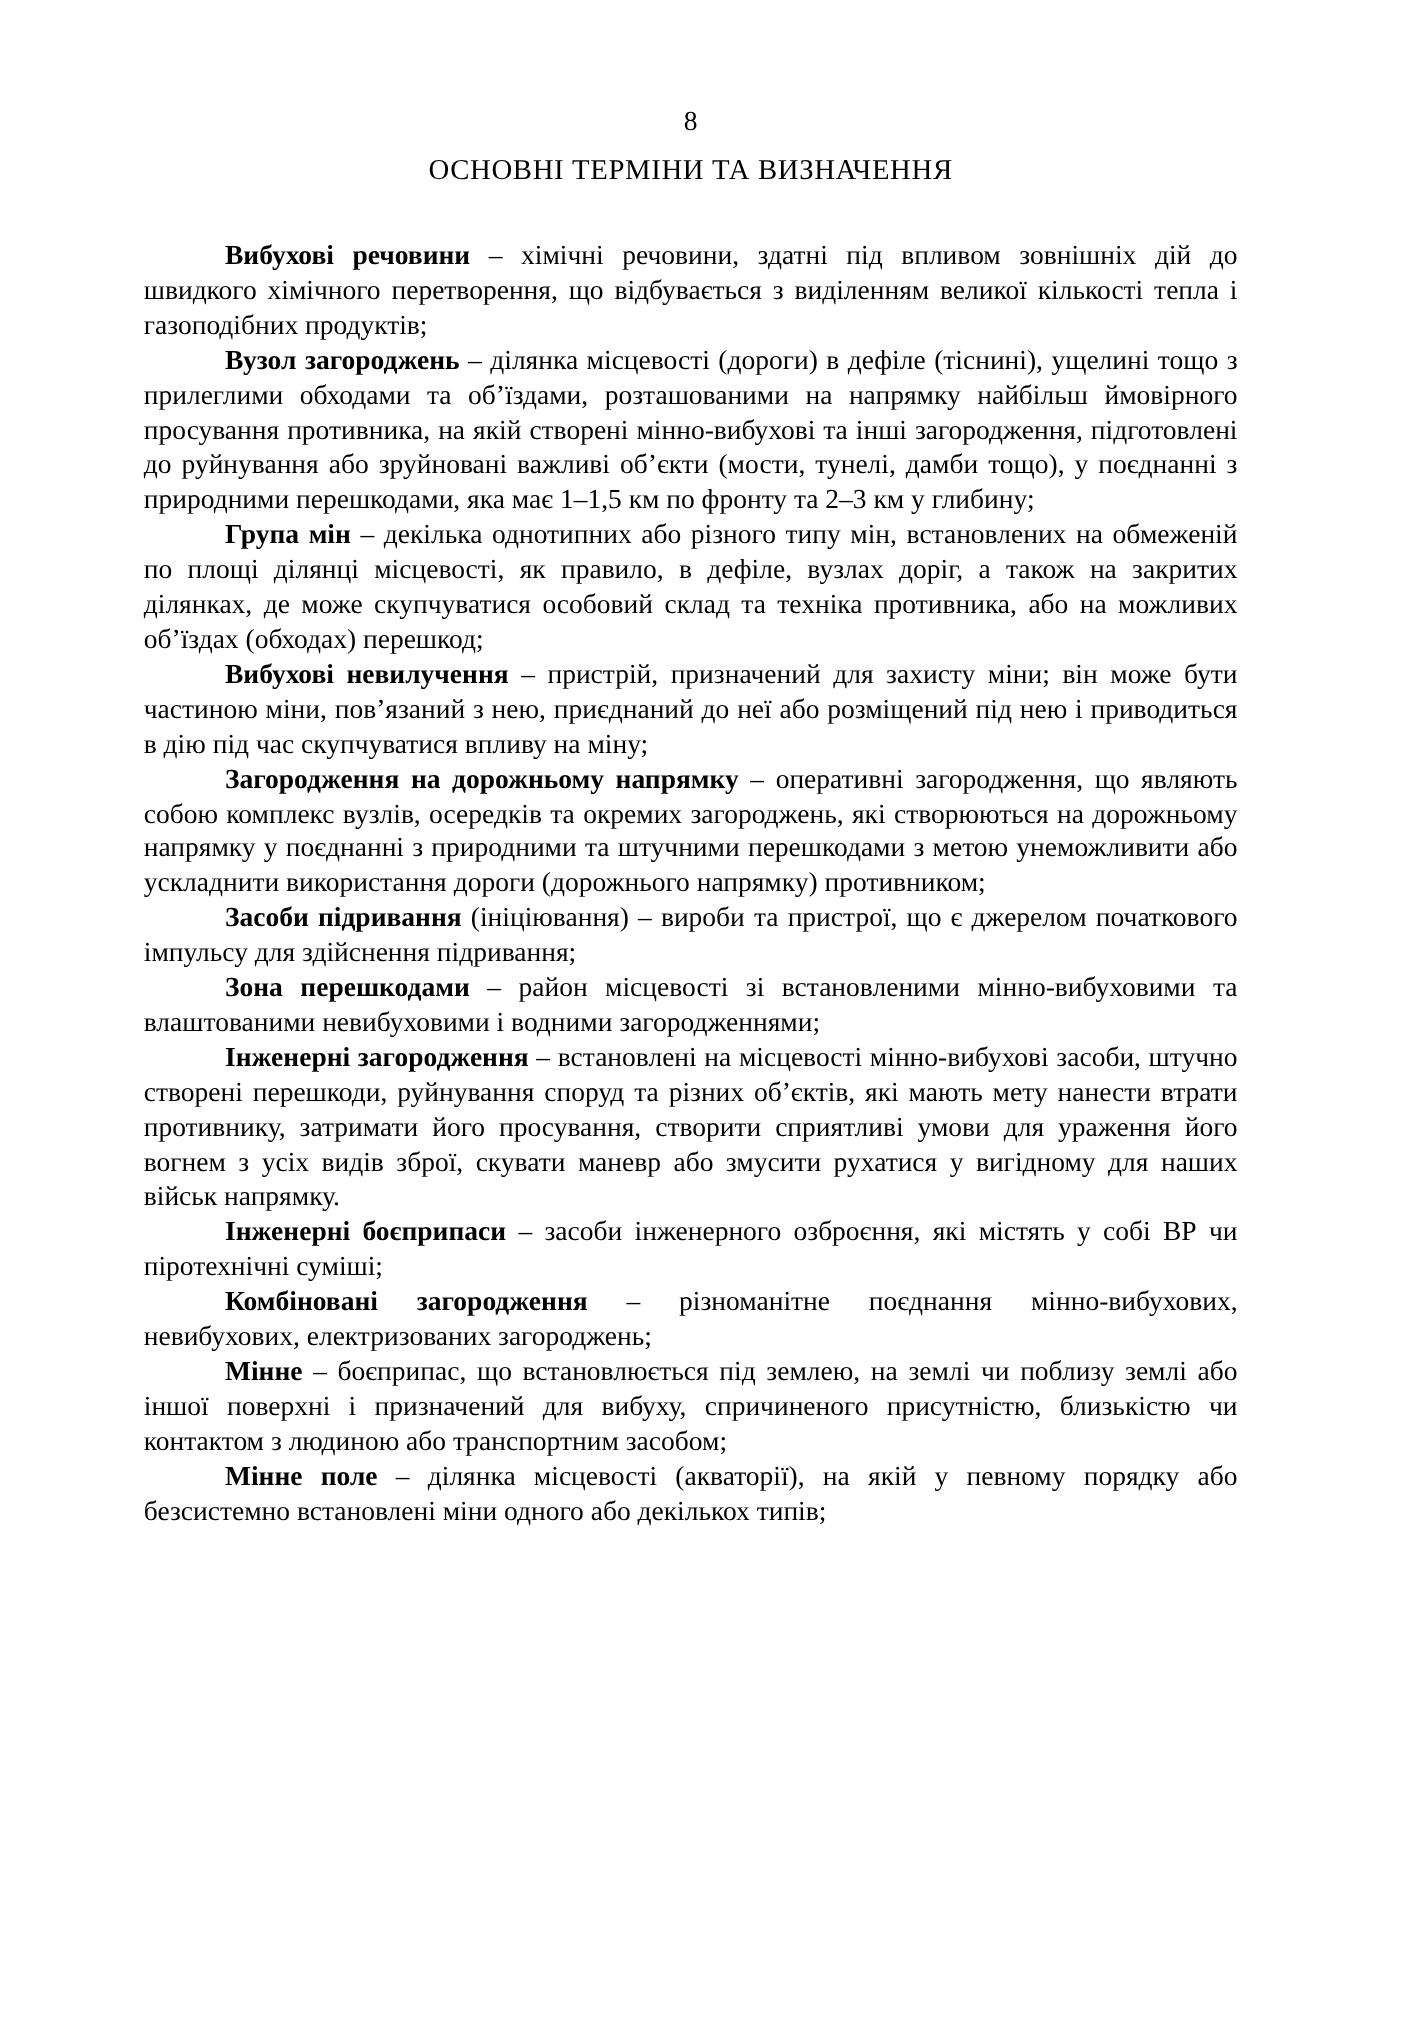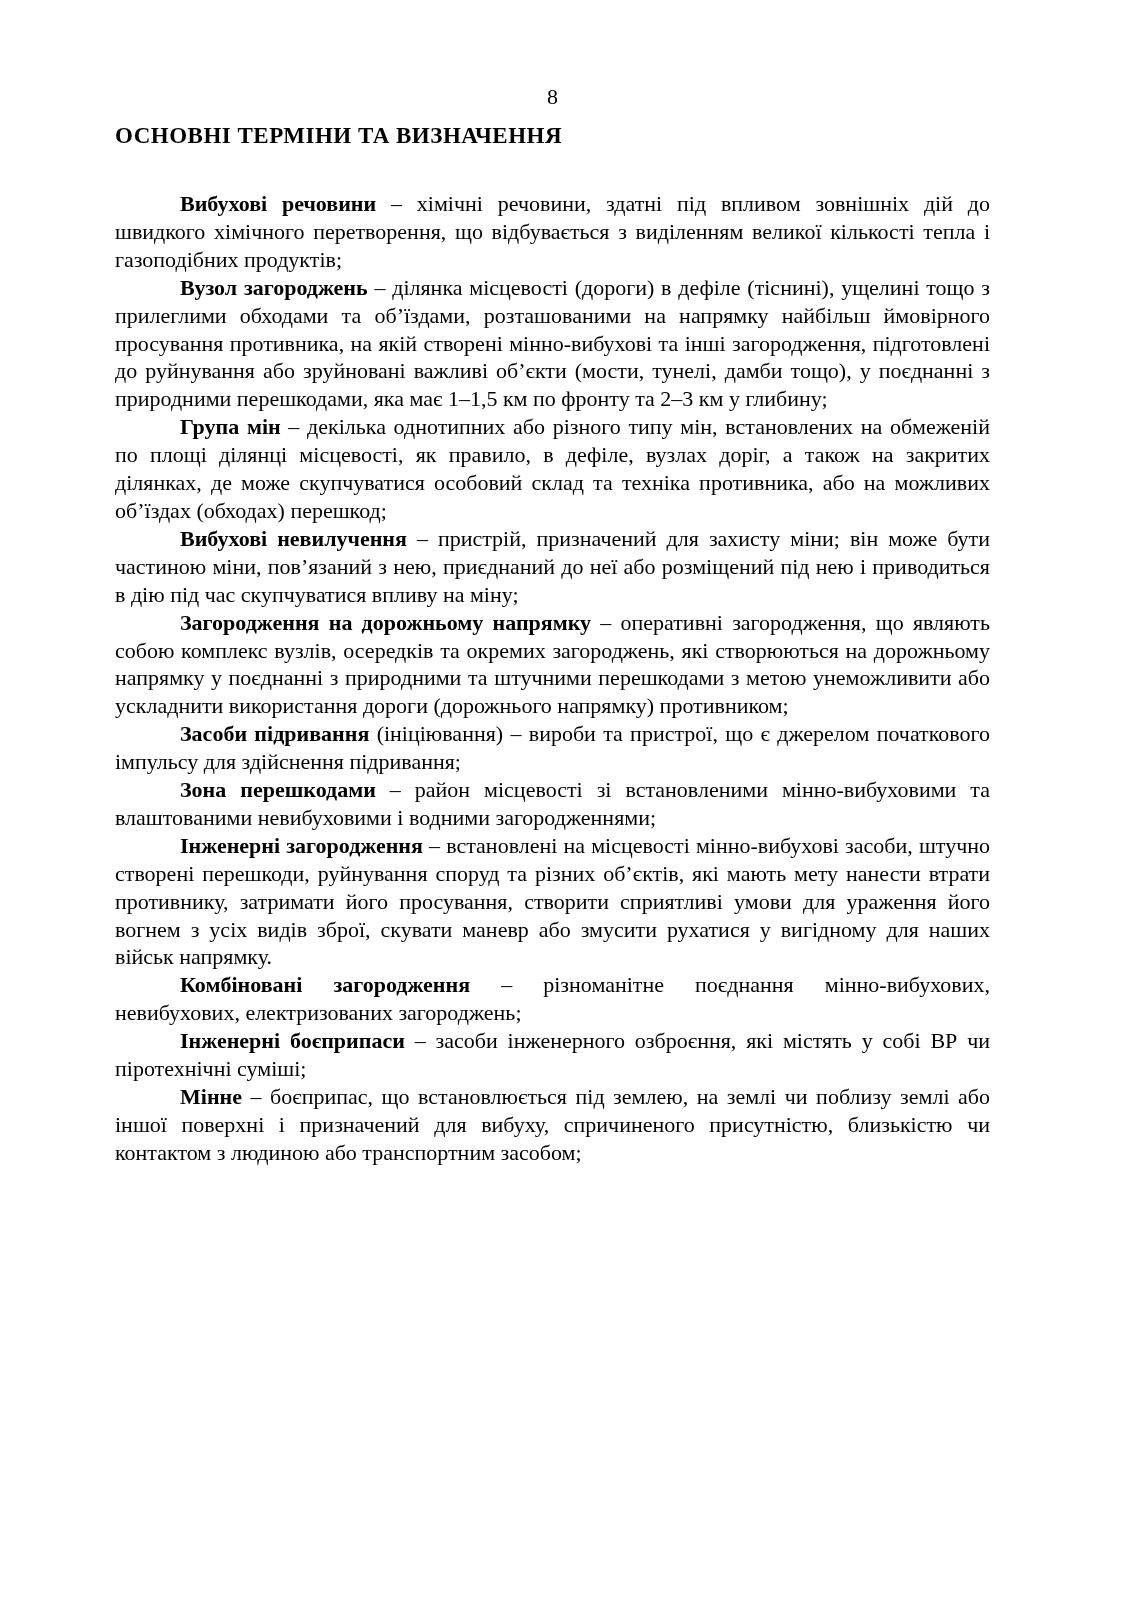--- a/index.html
+++ b/index.html
@@ -20,22 +20,23 @@
     height: 1615px;
     padding: 84px 152px 0 115px;
   }
   .page-number {
     text-align: center;
     font-size: 22px;
     line-height: 26px;
     margin-bottom: 12px;
   }
   .page-title {
+    text-align: center;
     font-size: 23px;
-    font-weight: bold;
+    font-weight: normal;
     line-height: 28px;
     margin: 0 0 38px 0;
     letter-spacing: 0.5px;
   }
   .content {
     font-size: 22px;
     line-height: 27.9px;
     margin-top: 40px;
   }
   .def {
@@ -64,20 +65,21 @@
   <p class="def"><span class="term">Вибухові невилучення</span><span class="body"> – пристрій, призначений для захисту міни; він може бути частиною міни, пов’язаний з нею, приєднаний до неї або розміщений під нею і приводиться в дію під час скупчуватися впливу на міну;</span></p>
 
   <p class="def"><span class="term">Загородження на дорожньому напрямку</span><span class="body"> – оперативні загородження, що являють собою комплекс вузлів, осередків та окремих загороджень, які створюються на дорожньому напрямку у поєднанні з природними та штучними перешкодами з метою унеможливити або ускладнити використання дороги (дорожнього напрямку) противником;</span></p>
 
   <p class="def"><span class="term">Засоби підривання</span><span class="body"> (ініціювання) – вироби та пристрої, що є джерелом початкового імпульсу для здійснення підривання;</span></p>
 
   <p class="def"><span class="term">Зона перешкодами</span><span class="body"> – район місцевості зі встановленими мінно-вибуховими та влаштованими невибуховими і водними загородженнями;</span></p>
 
   <p class="def"><span class="term">Інженерні загородження</span><span class="body"> – встановлені на місцевості мінно-вибухові засоби, штучно створені перешкоди, руйнування споруд та різних об’єктів, які мають мету нанести втрати противнику, затримати його просування, створити сприятливі умови для ураження його вогнем з усіх видів зброї, скувати маневр або змусити рухатися у вигідному для наших військ напрямку.</span></p>
 
+  <p class="def"><span class="term">Інженерні боєприпаси</span><span class="body"> – засоби інженерного озброєння, які містять у собі ВР чи піротехнічні суміші;</span></p>
+
   <p class="def"><span class="term">Комбіновані загородження</span><span class="body"> – різноманітне поєднання мінно-вибухових, невибухових, електризованих загороджень;</span></p>
-
-  <p class="def"><span class="term">Інженерні боєприпаси</span><span class="body"> – засоби інженерного озброєння, які містять у собі ВР чи піротехнічні суміші;</span></p>
 
   <p class="def"><span class="term">Мінне</span><span class="body"> – боєприпас, що встановлюється під землею, на землі чи поблизу землі або іншої поверхні і призначений для вибуху, спричиненого присутністю, близькістю чи контактом з людиною або транспортним засобом;</span></p>
 
+  <p class="def"><span class="term">Мінне поле</span><span class="body"> – ділянка місцевості (акваторії), на якій у певному порядку або безсистемно встановлені міни одного або декількох типів;</span></p>
 </div>
 </div>
 
 </body></html>

